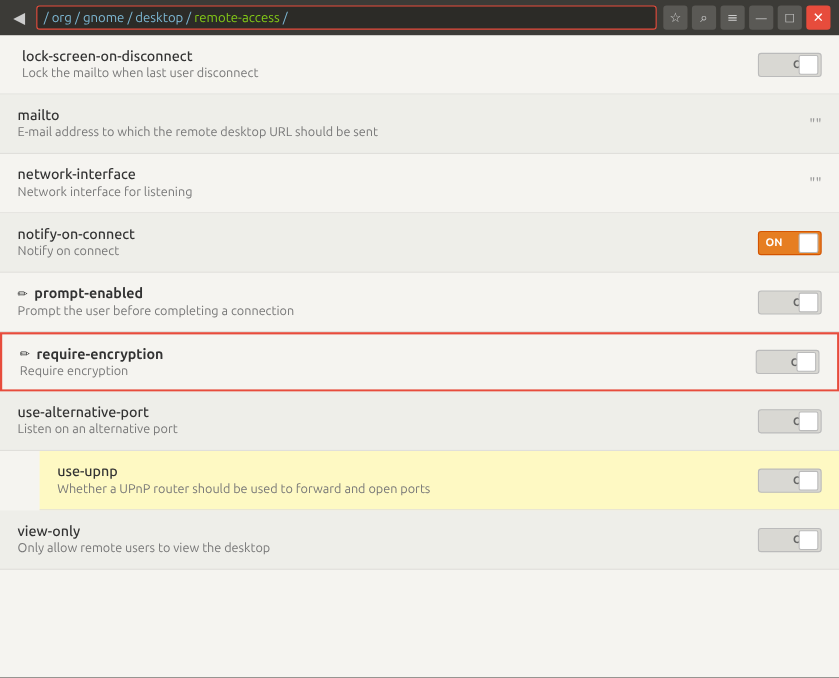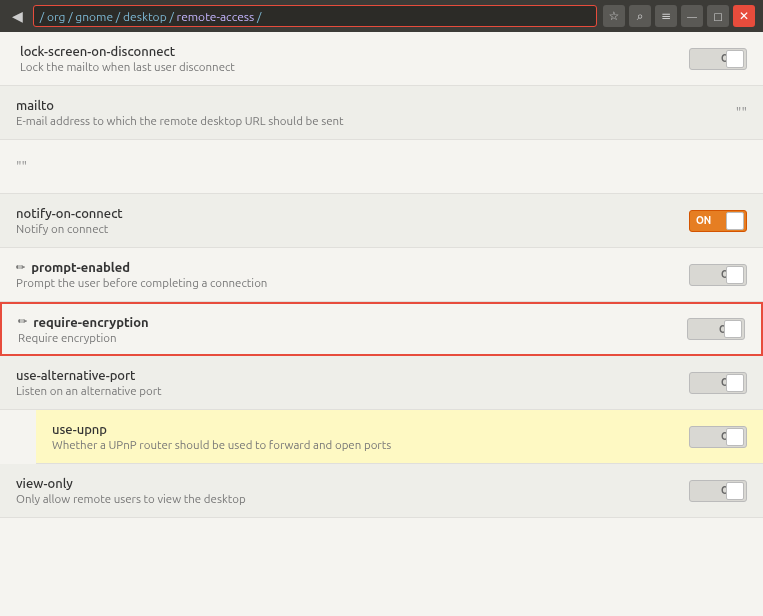--- a/index.html
+++ b/index.html
@@ -227,21 +227,21 @@
   <span class="nav-icon">◀</span>
   <div class="title-bar-path">
     <span class="path-text">
       <span>/</span>
       <span> org </span>
       <span>/</span>
       <span> gnome </span>
       <span>/</span>
       <span> desktop </span>
       <span>/</span>
-      <span style="color:#c4b5fd"> remote-access </span>
+      <span style="color:#84cc16"> remote-access </span>
       <span>/</span>
     </span>
   </div>
   <div class="title-bar-icons">
     <span class="title-icon">☆</span>
     <span class="title-icon">⌕</span>
     <span class="title-icon">≡</span>
     <span class="title-icon" style="background:#5a5955; color:#ccc; font-size:10px;">—</span>
     <span class="title-icon" style="background:#5a5955; color:#ccc; font-size:10px;">□</span>
     <span class="title-icon close">✕</span>
@@ -266,20 +266,24 @@
       <div class="setting-item" style="background:#eeeee9;">
         <div class="setting-info">
           <span class="setting-name">mailto</span>
           <span class="setting-desc">E-mail address to which the remote desktop URL should be sent</span>
         </div>
         <span class="value-quote">"</span>
         <span class="value-quote">"</span>
       </div>
 
       <div class="setting-item" style="background:#f5f4f0;">
+        <div class="setting-info">
+          <span class="setting-name">network-interface</span>
+          <span class="setting-desc">Network interface for listening</span>
+        </div>
         <span class="value-quote">"</span>
         <span class="value-quote">"</span>
       </div>
 
       <div class="setting-item" style="background:#eeeee9;">
         <div class="setting-info">
           <span class="setting-name">notify-on-connect</span>
           <span class="setting-desc">Notify on connect</span>
         </div>
         <div class="toggle on" style="min-width:58px; position:relative; background:#e67e22; border-color:#d35400;">

